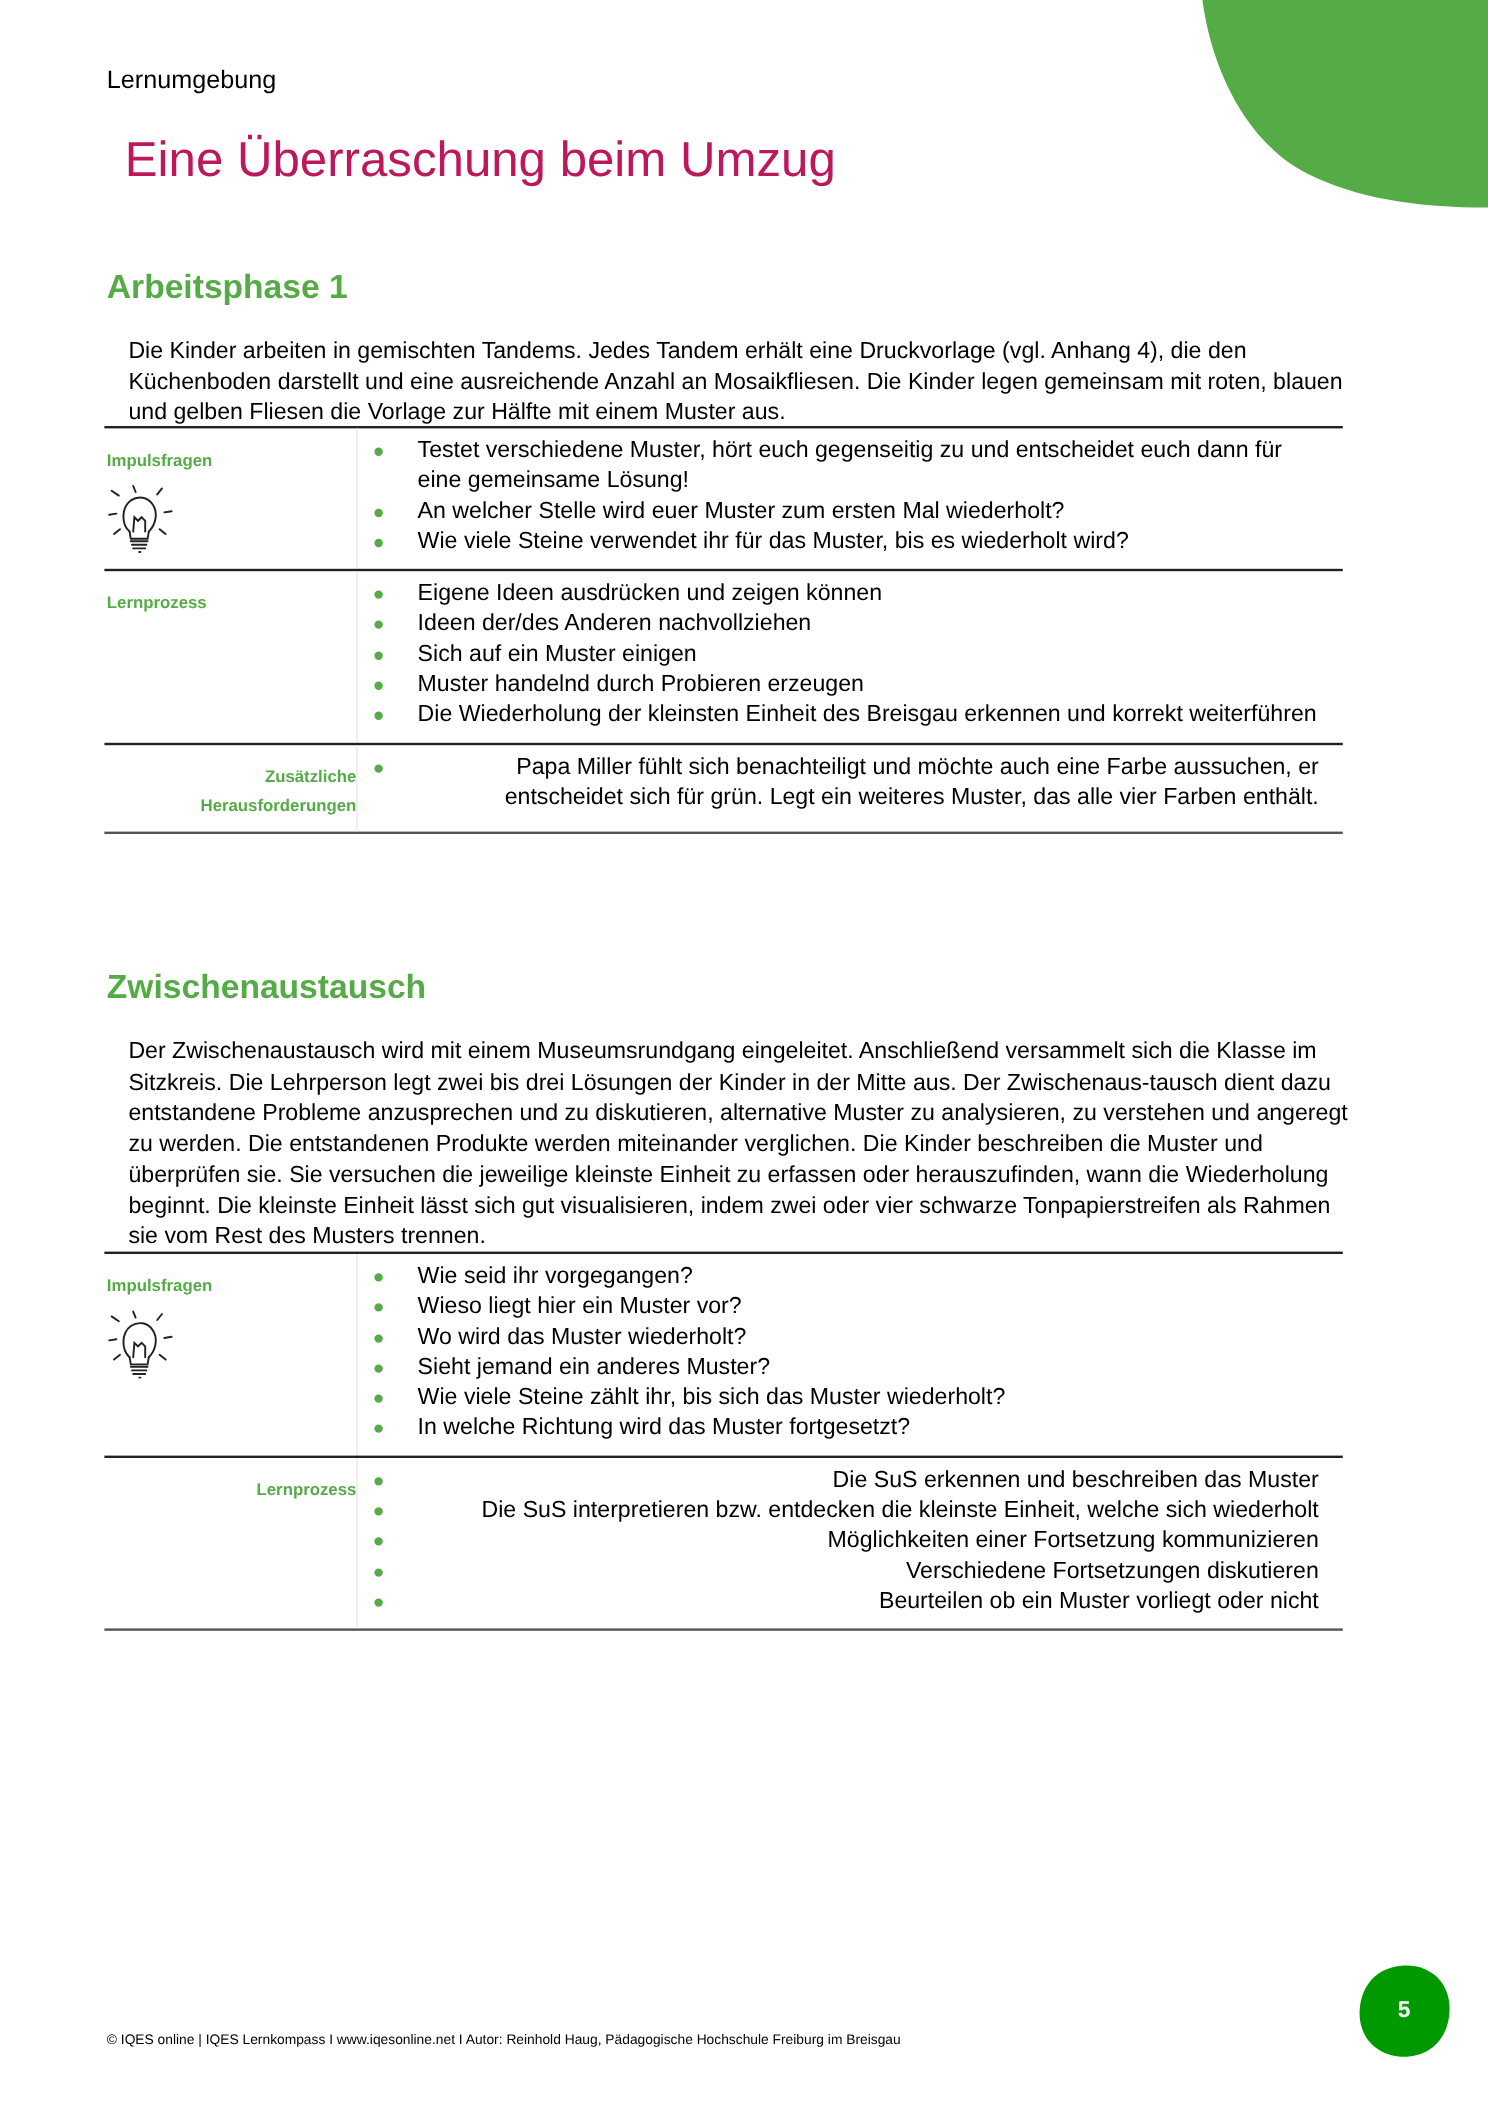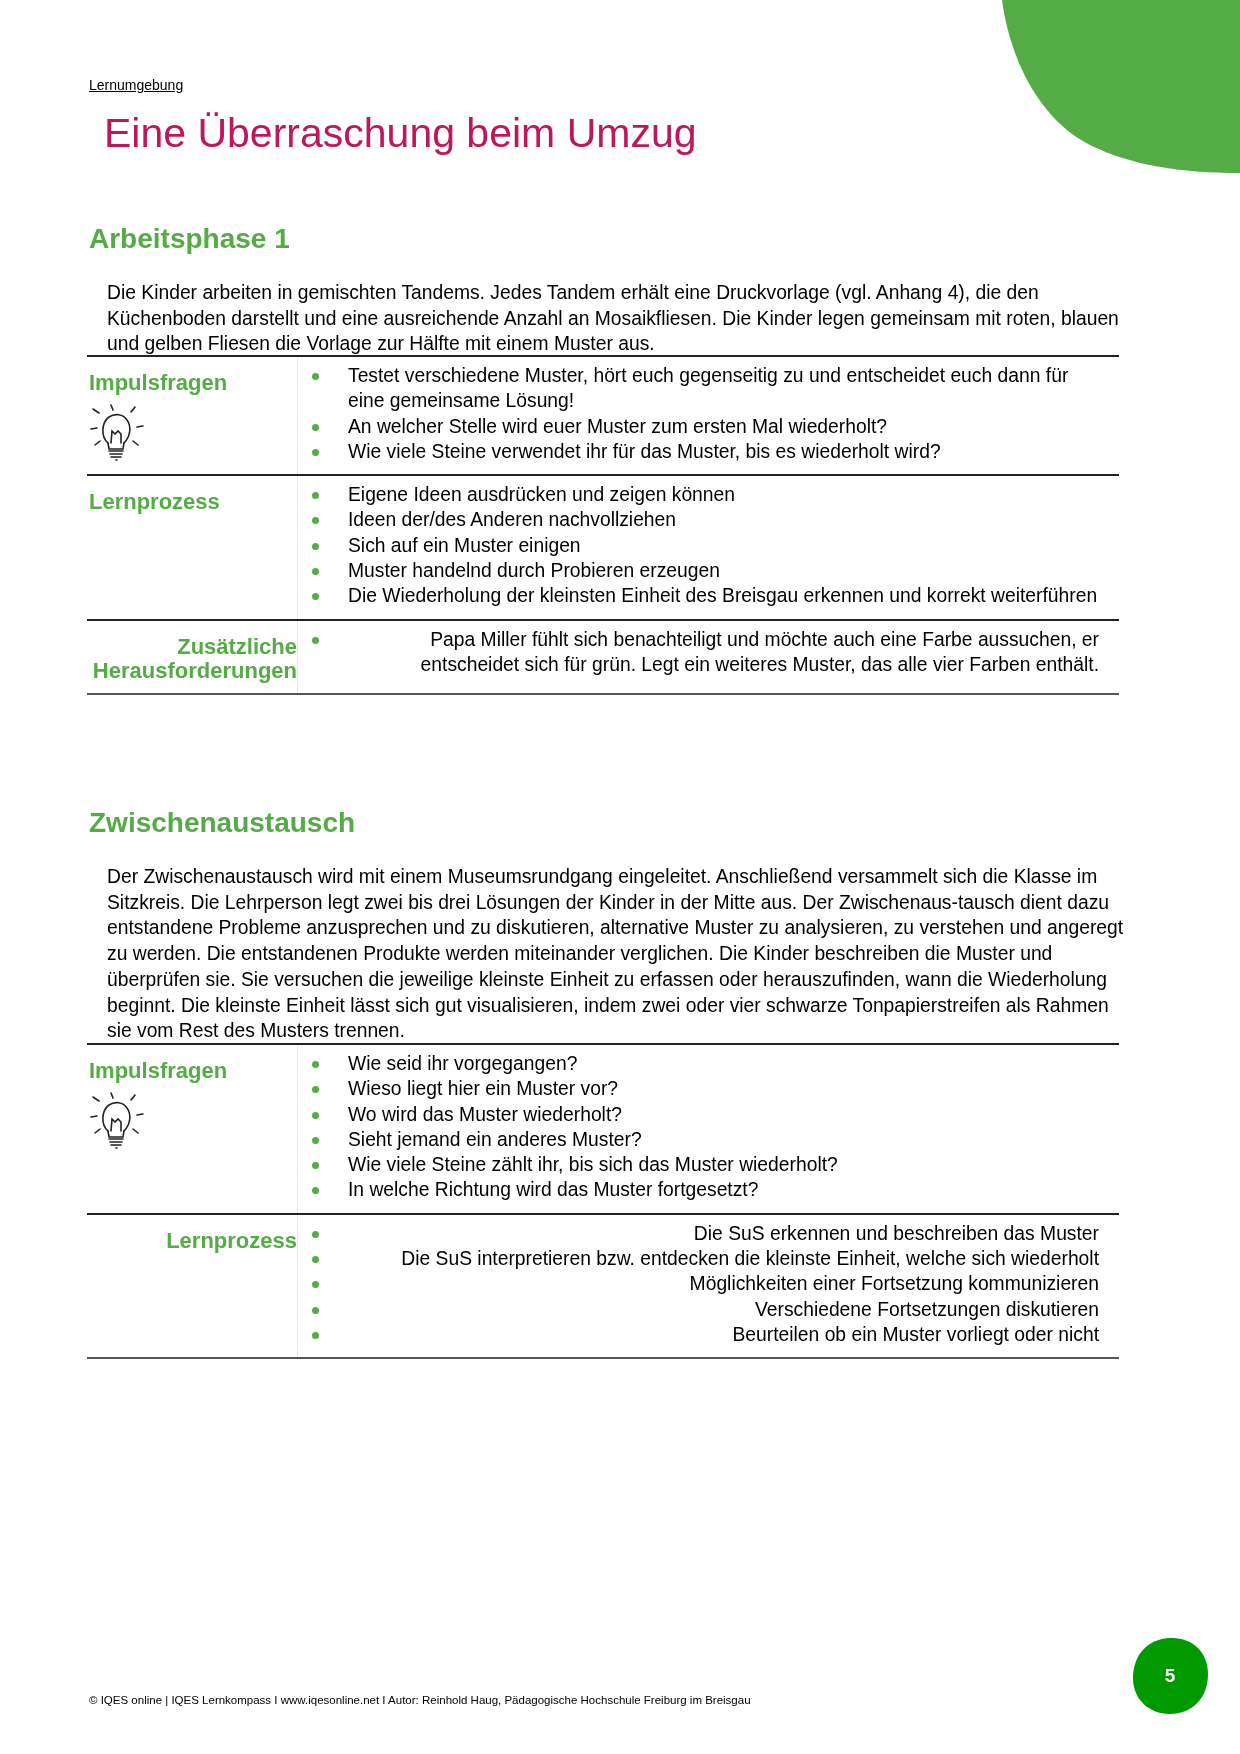--- a/index.html
+++ b/index.html
@@ -18,24 +18,23 @@
     .corner-shape {
       position: absolute;
       top: 0;
       right: 0;
       width: 260px;
       height: 175px;
     }
     .kicker {
       position: absolute;
       left: 89px;
-      top: 72px;
-      font-size: 14px;
+      top: 54px;
+      font-size: 21px;
       line-height: 26px;
-      text-decoration: underline;
     }
     .page-title {
       position: absolute;
       left: 88px;
       top: 92px;
       font-size: 41px;
       font-weight: normal;
       line-height: 50px;
       color: #be185d;
       margin: 16px;
@@ -73,21 +72,21 @@
     }
     .row .label-cell {
       width: 211px;
       padding: 14px 0 10px 2px;
       border-right: 1px solid #e6e6e6;
       box-sizing: border-box;
     }
     .row .label {
       color: #55ab45;
       font-weight: bold;
-      font-size: 22px;
+      font-size: 14px;
       line-height: 24px;
     }
     .row .content-cell {
       flex: 1;
       padding: 6px 0 10px 0;
     }
     .row ul {
       list-style: none;
       margin: 0;
       padding: 0;

